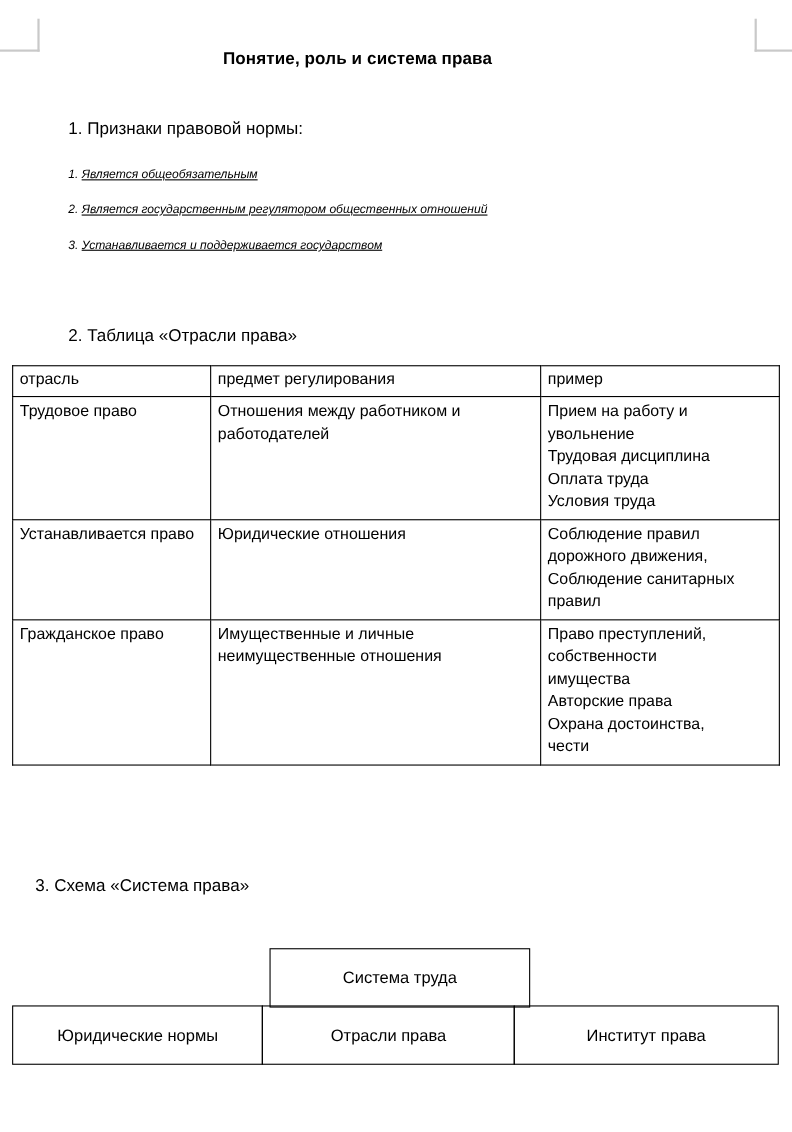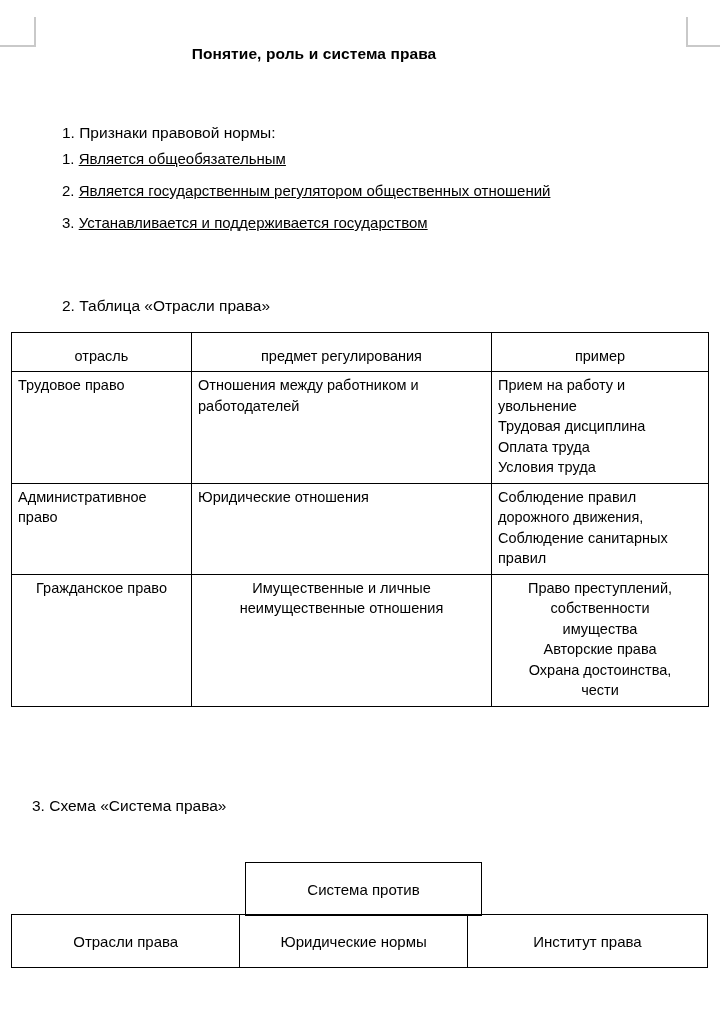--- a/index.html
+++ b/index.html
@@ -32,47 +32,48 @@
   .crop-mark.tr {
     left: 686px;
     top: 17px;
     border-left: 2px solid #c9c9c9;
     border-bottom: 2px solid #c9c9c9;
   }
 
   
   .doc-title {
     position: absolute;
-    left: 0;
+    left: 11px;
     top: 45px;
     width: 628px;
     text-align: center;
     font-size: 15.5px;
     font-weight: 700;
     letter-spacing: 0.1px;
   }
 
   
   .sec1-heading {
     position: absolute;
     left: 62px;
-    top: 124px;
+    top: 109px;
     font-size: 15.5px;
     font-weight: 400;
   }
   .sec1-list {
     position: absolute;
     left: 62px;
     top: 143px;
     width: 620px;
   }
   .sec1-item {
-    font-size: 15px;
+    font-size: 11px;
     line-height: 32px;
     white-space: nowrap;
+    font-style: italic;
   }
   .sec1-item .num { text-decoration: none; }
   .sec1-item .txt { text-decoration: underline; }
 
   
   .sec2-heading {
     position: absolute;
     left: 62px;
     top: 297px;
     font-size: 15.5px;
@@ -90,34 +91,34 @@
   .law-table th,
   .law-table td {
     border: 1px solid #000000;
     vertical-align: top;
     font-size: 14.5px;
     line-height: 20.5px;
     padding: 3px 6px 5px 6px;
     font-weight: 400;
   }
   .law-table th {
-    text-align: center;
-    padding: 13px 6px 4px 6px;
+    text-align: left;
+    padding: 2px 6px 4px 6px;
   }
   .law-table col.c1 { width: 180px; }
   .law-table col.c2 { width: 300px; }
   .law-table col.c3 { width: 217px; }
   .cell-lines span { display: block; }
 
   
   tr.r-head td, tr.r-head th { height: 21px; }
   tr.r1 td { height: 97px; }
   tr.r2 td { height: 101px; }
   tr.r3 td { height: 80px; }
-  tr.r4 td { height: 121px; text-align: center; }
+  tr.r4 td { height: 121px; }
 
   
   .sec3-heading {
     position: absolute;
     left: 32px;
     top: 797px;
     font-size: 15.5px;
     font-weight: 400;
   }
 
@@ -209,21 +210,21 @@
         <td class="cell-lines">
           <span>Прием на работу и</span>
           <span>увольнение</span>
           <span>Трудовая дисциплина</span>
           <span>Оплата труда</span>
           <span>Условия труда</span>
         </td>
       </tr>
 
       <tr class="r3">
-        <td>Административное право</td>
+        <td>Устанавливается право</td>
         <td>Юридические отношения</td>
         <td>Соблюдение правил дорожного движения, Соблюдение санитарных правил</td>
       </tr>
 
       <tr class="r4">
         <td>Гражданское право</td>
         <td>Имущественные и личные неимущественные отношения</td>
         <td class="cell-lines">
           <span>Право преступлений,</span>
           <span>собственности</span>
@@ -232,21 +233,21 @@
           <span>Охрана достоинства,</span>
           <span>чести</span>
         </td>
       </tr>
     </tbody>
   </table>
 
   <div class="sec3-heading">3. Схема «Система права»</div>
 
   <div class="scheme">
-    <div class="scheme-top">Система против</div>
+    <div class="scheme-top">Система труда</div>
     <div class="scheme-bottom">
+      <div class="scheme-cell b1">Юридические нормы</div>
       <div class="scheme-cell b2">Отрасли права</div>
-      <div class="scheme-cell b1">Юридические нормы</div>
       <div class="scheme-cell b3">Институт права</div>
     </div>
   </div>
 
 </div>
 
 </body></html>

